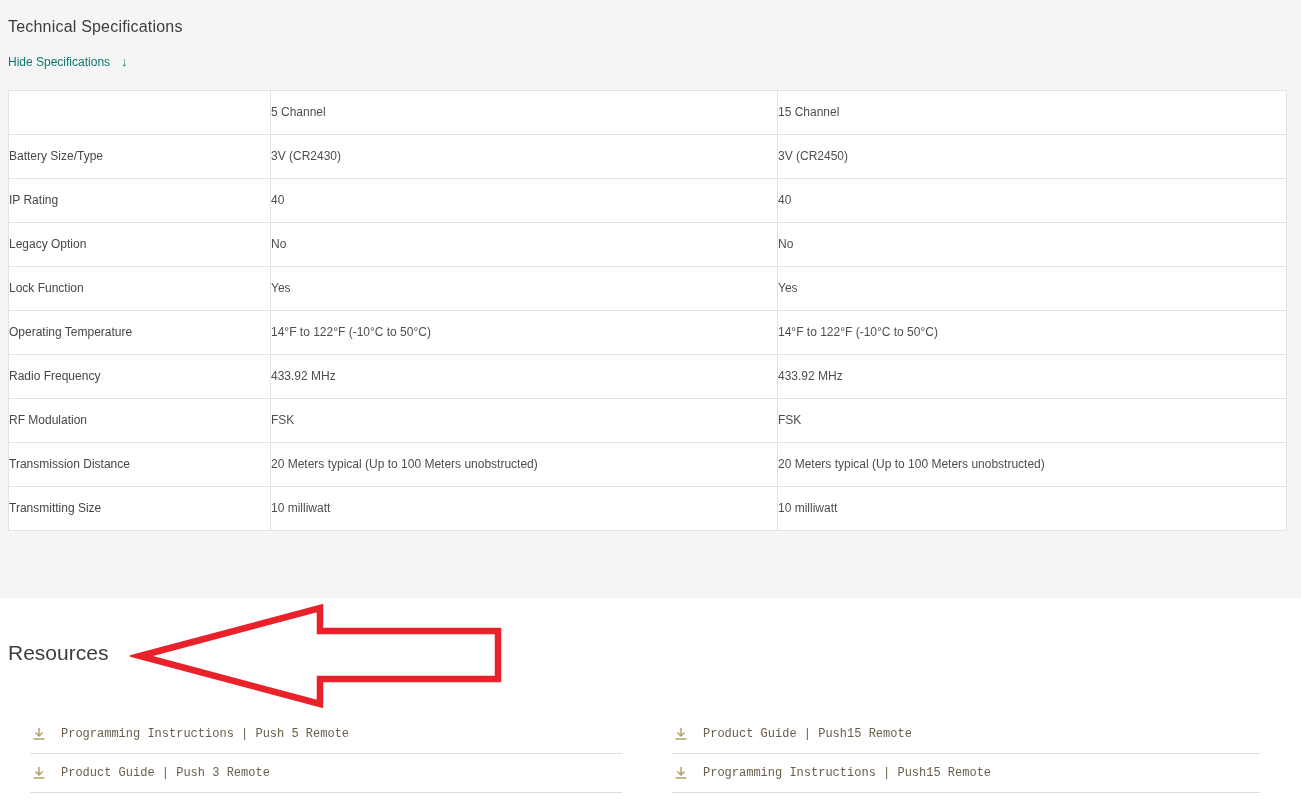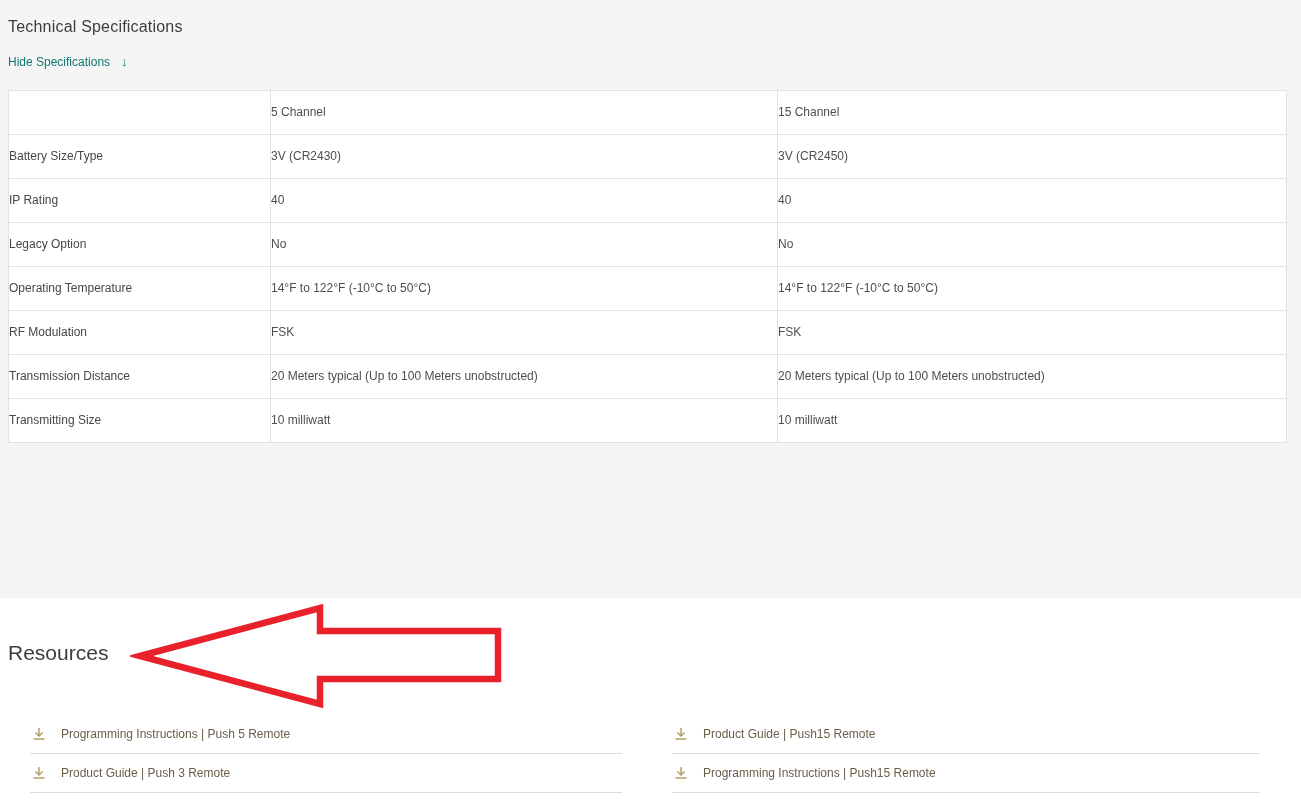--- a/index.html
+++ b/index.html
@@ -24,21 +24,21 @@
   
   .resources-section { position:relative; background:#ffffff; width:1301px; height:209px; }
   .resources-title { padding:43px 13px 0 8px; font-size:21px; font-weight:400; color:#3d3d3d; }
 
   .arrow-annotation { position:absolute; left:130px; top:6px; }
 
   .res-links { display:flex; margin-left:30px; margin-top:50px; }
   .res-col { width:592px; }
   .res-col.right { width:588px; margin-left:50px; }
   .res-link { display:flex; align-items:center; height:39px; border-bottom:1px solid #dddddd;
-              cursor:pointer; }
+              cursor:pointer;font-family:Liberation Mono, monospace; }
   .res-link .dl-icon { margin:0 15px 0 2px; flex:0 0 auto; display:flex; }
   .res-link .res-label { font-size:12px; color:#6b5d49; }
 </style>
 </head>
 <body>
 
 <div class="spec-section">
   <div class="page-title">Technical Specifications</div>
 
   <a class="hide-link">
@@ -67,23 +67,33 @@
       <td class="lbl">IP Rating</td>
       <td class="val">40</td>
       <td class="val">40</td>
     </tr>
     <tr>
       <td class="lbl">Legacy Option</td>
       <td class="val">No</td>
       <td class="val">No</td>
     </tr>
     <tr>
+      <td class="lbl">Lock Function</td>
+      <td class="val">Yes</td>
+      <td class="val">Yes</td>
+    </tr>
+    <tr>
       <td class="lbl">Operating Temperature</td>
       <td class="val">14°F to 122°F (-10°C to 50°C)</td>
       <td class="val">14°F to 122°F (-10°C to 50°C)</td>
+    </tr>
+    <tr>
+      <td class="lbl">Radio Frequency</td>
+      <td class="val">433.92 MHz</td>
+      <td class="val">433.92 MHz</td>
     </tr>
     <tr>
       <td class="lbl">RF Modulation</td>
       <td class="val">FSK</td>
       <td class="val">FSK</td>
     </tr>
     <tr>
       <td class="lbl">Transmission Distance</td>
       <td class="val">20 Meters typical (Up to 100 Meters unobstructed)</td>
       <td class="val">20 Meters typical (Up to 100 Meters unobstructed)</td>

